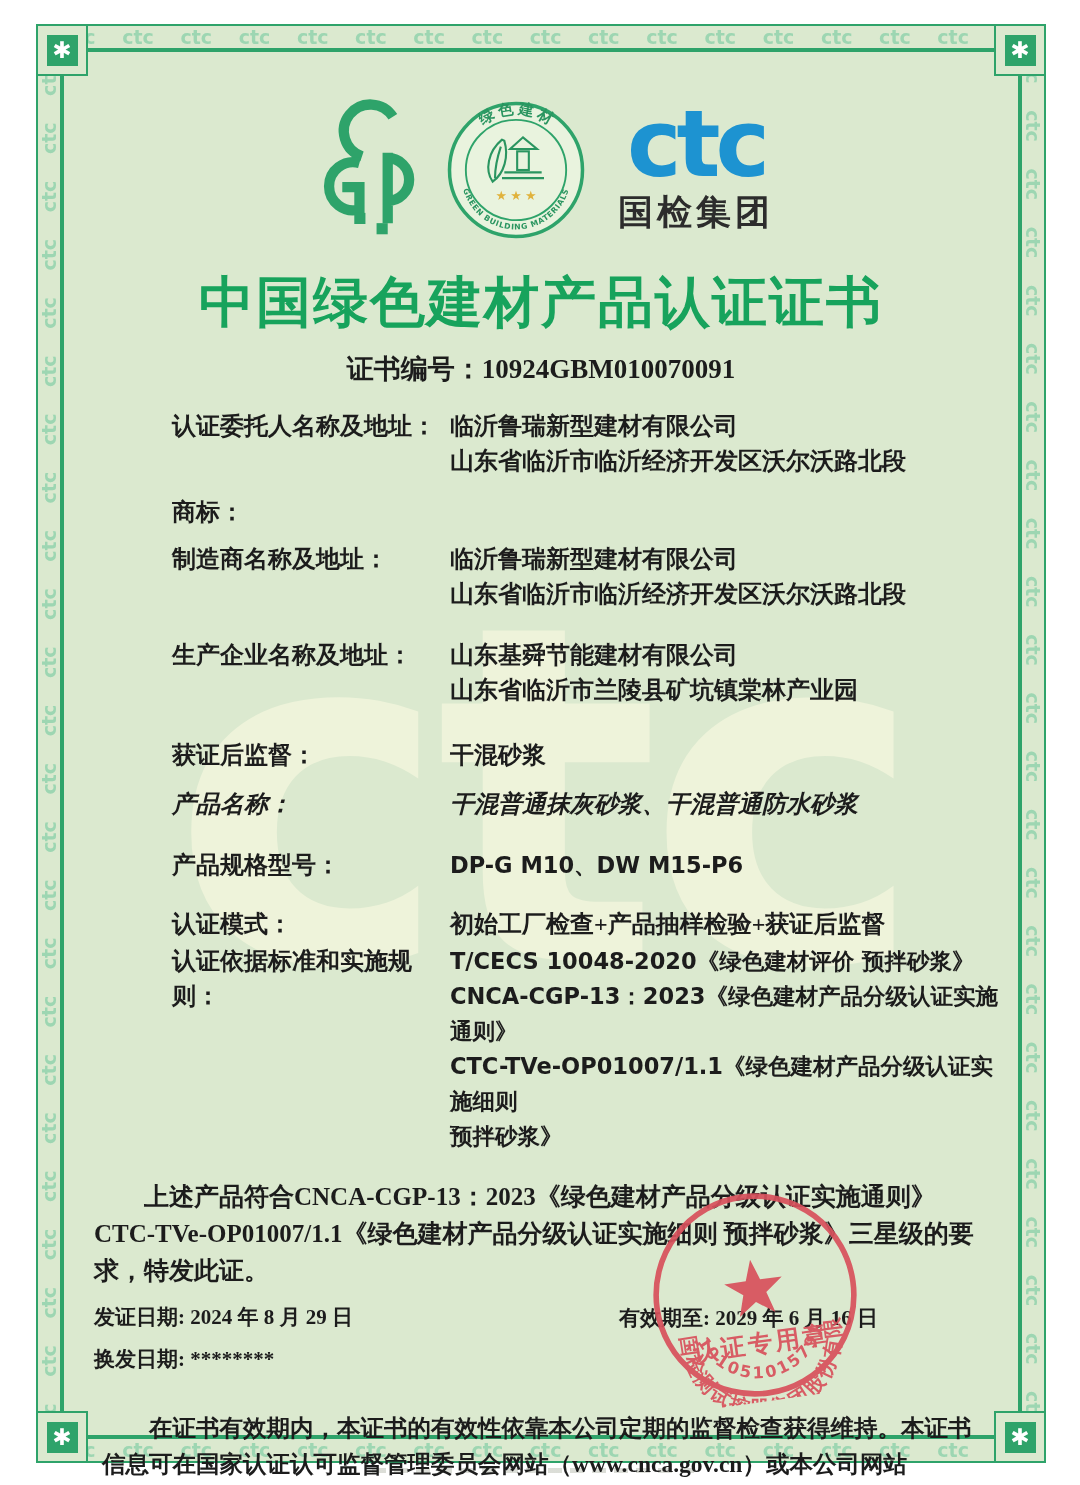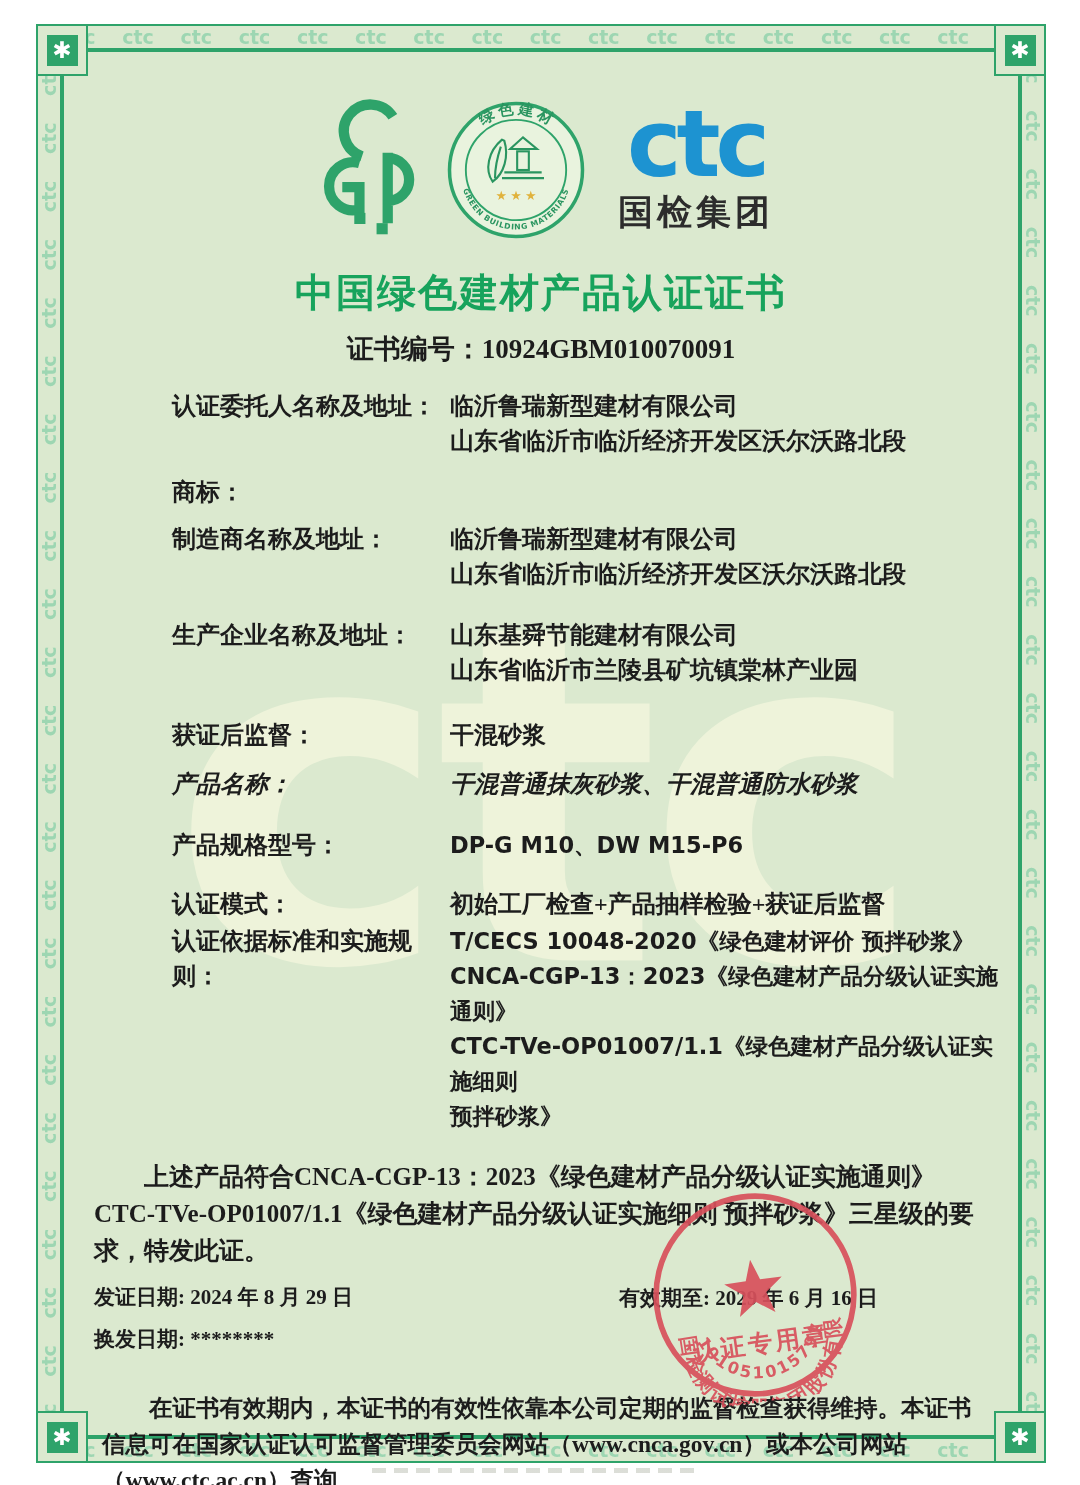--- a/index.html
+++ b/index.html
@@ -29,21 +29,21 @@
              font:700 470px "DejaVu Sans","Liberation Sans",sans-serif;color:#eef3da;
              letter-spacing:-14px;z-index:1;user-select:none;}
   
   .content{position:absolute;left:46px;top:30px;right:46px;bottom:30px;z-index:2;}
   .logos{display:flex;justify-content:center;align-items:center;gap:18px;margin-top:38px;height:152px;}
   .ctc-block{display:flex;flex-direction:column;align-items:center;margin-left:14px;}
   .ctc-word{font-family:"DejaVu Sans","Liberation Sans",sans-serif;font-weight:800;
             font-size:92px;line-height:80px;color:#1d93d1;letter-spacing:-5px;}
   .ctc-caption{font-size:35px;font-weight:700;color:#2c2c2c;letter-spacing:4px;margin-top:4px;
             font-family:"Liberation Sans","DejaVu Sans",sans-serif;}
-  .title{margin-top:20px;text-align:center;font-size:39px;font-weight:700;color:#17a35c;letter-spacing:2px;}
+  .title{margin-top:20px;text-align:center;font-size:55px;font-weight:700;color:#17a35c;letter-spacing:2px;}
   .certno{margin-top:11px;text-align:center;font-size:27px;font-weight:700;}
   .frow{display:flex;padding-left:88px;margin-top:14px;font-size:24px;line-height:35px;}
   .flabel{width:278px;flex:none;font-weight:600;}
   .fvalue{font-weight:600;}
   .code{font-family:"DejaVu Sans","Liberation Sans",sans-serif;font-weight:700;font-size:22.5px;}
   .r1{margin-top:22px;} .r2{margin-top:16px;} .r3{margin-top:12px;} .r4{margin-top:26px;}
   .r5{margin-top:30px;} .r6{font-style:italic;} .r7{margin-top:26px;} .r8{margin-top:24px;} .r9{margin-top:2px;}
   .statement{margin:24px 4px 0 10px;font-size:25px;font-weight:600;line-height:37px;text-indent:2em;}
   .dates{display:flex;margin-top:7px;padding-left:10px;font-size:21px;font-weight:600;}
   .dates .left div{line-height:42px;}

